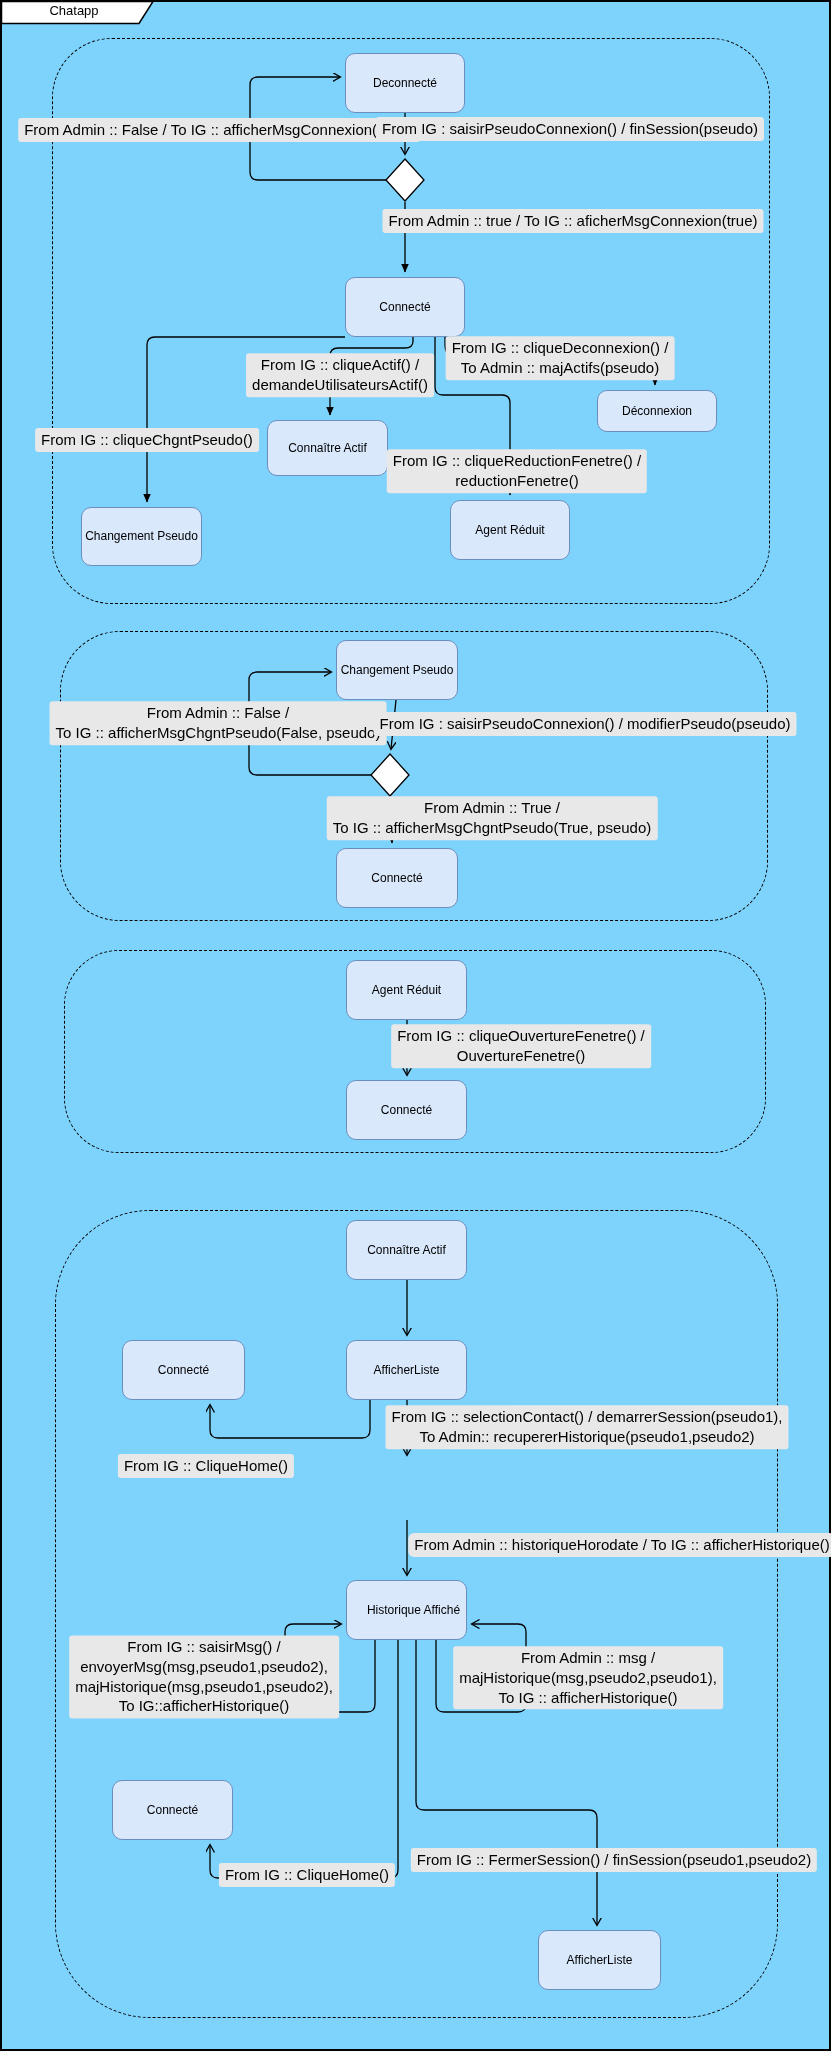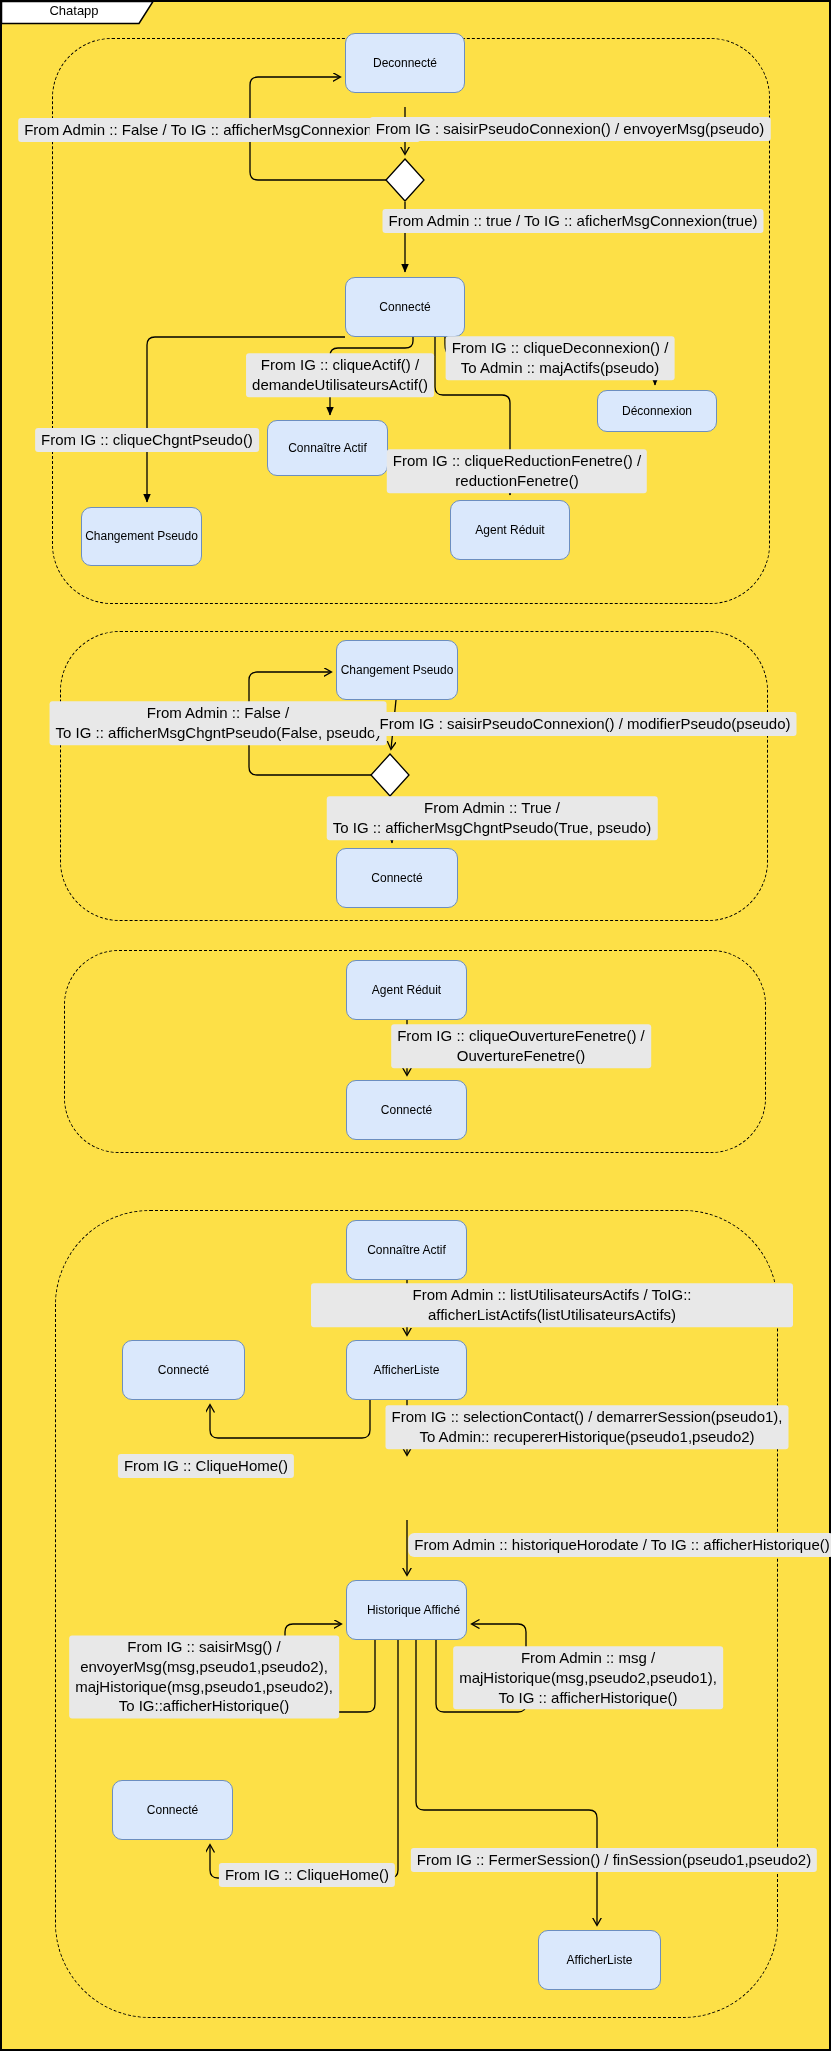--- a/index.html
+++ b/index.html
@@ -1,17 +1,17 @@
 <!DOCTYPE html>
 <html><head>
 <meta charset="utf-8">
 <style>
   html,body{margin:0;padding:0;background:#fff;}
   #canvas{
-    position:relative;width:831px;height:2051px;background:#fde047;
+    position:relative;width:831px;height:2051px;background:#7dd3fc;
     font-family:"Liberation Sans", sans-serif;color:#000;overflow:hidden;
   }
   .outer-frame{position:absolute;inset:0;border:2px solid #000;box-sizing:border-box;}
   .region{
     position:absolute;border:1.4px dashed #000;background:transparent;box-sizing:border-box;
   }
   .state{
     position:absolute;background:#dae8fc;border:1px solid #6c8ebf;border-radius:10px;
     display:flex;align-items:center;justify-content:center;text-align:center;
     font-size:12px;line-height:1.2;box-sizing:border-box;padding:2px;z-index:3;
@@ -76,29 +76,29 @@
       <path d="M398,1640 L398,1870 Q398,1878 390,1878 L218,1878 Q210,1878 210,1870 L210,1845" marker-end="url(#mOpen)"></path>
       <path d="M416,1640 L416,1802 Q416,1810 424,1810 L589,1810 Q597,1810 597,1818 L597,1925" marker-end="url(#mOpen)"></path>
     </g>
 
     <polygon points="405,159 424,180 405,201 386,180" fill="#fff" stroke="#000" stroke-width="1.3"></polygon>
     <polygon points="390,754 409,775 390,796 371,775" fill="#fff" stroke="#000" stroke-width="1.3"></polygon>
   </svg>
 
   <div class="tab-title">Chatapp</div>
 
-  <div class="state" style="left:345px;top:33px;width:120px;height:60px;">Deconnecté</div>
+  <div class="state" style="left:345px;top:53px;width:120px;height:60px;">Deconnecté</div>
   <div class="state" style="left:345px;top:277px;width:120px;height:60px;">Connecté</div>
   <div class="state" style="left:267px;top:420px;width:121px;height:56px;">Connaître Actif</div>
   <div class="state" style="left:597px;top:390px;width:120px;height:42px;">Déconnexion</div>
   <div class="state" style="left:450px;top:500px;width:120px;height:60px;">Agent Réduit</div>
   <div class="state" style="left:81px;top:507px;width:121px;height:59px;">Changement Pseudo</div>
 
   <div class="elabel" style="left:219px;top:130px;">From Admin :: False  / To IG :: afficherMsgConnexion(false)</div>
-  <div class="elabel" style="left:570px;top:129px;">From IG : saisirPseudoConnexion() / envoyerMsg(pseudo)</div>
+  <div class="elabel" style="left:570px;top:129px;">From IG : saisirPseudoConnexion() / finSession(pseudo)</div>
   <div class="elabel" style="left:573px;top:221px;">From Admin :: true  / To IG :: aficherMsgConnexion(true)</div>
   <div class="elabel" style="left:340px;top:375px;">From IG :: cliqueActif() /
 demandeUtilisateursActif()</div>
   <div class="elabel" style="left:560px;top:358px;">From IG :: cliqueDeconnexion() /
 To Admin :: majActifs(pseudo)</div>
   <div class="elabel" style="left:147px;top:440px;">From IG :: cliqueChgntPseudo()</div>
   <div class="elabel" style="left:517px;top:471px;">From IG :: cliqueReductionFenetre() /
 reductionFenetre()</div>
 
   <div class="state" style="left:336px;top:640px;width:122px;height:60px;">Changement Pseudo</div>
@@ -116,21 +116,20 @@
   <div class="elabel" style="left:521px;top:1046px;">From IG :: cliqueOuvertureFenetre() /
 OuvertureFenetre()</div>
 
   <div class="state" style="left:346px;top:1220px;width:121px;height:60px;">Connaître Actif</div>
   <div class="state" style="left:122px;top:1340px;width:123px;height:60px;">Connecté</div>
   <div class="state" style="left:346px;top:1340px;width:121px;height:60px;">AfficherListe</div>
   <div class="state" style="left:346px;top:1580px;width:121px;height:60px;padding-left:16px;">Historique Affiché</div>
   <div class="state" style="left:112px;top:1780px;width:121px;height:60px;">Connecté</div>
   <div class="state" style="left:538px;top:1930px;width:123px;height:60px;">AfficherListe</div>
 
-  <div class="elabel" style="left:552px;top:1305px;">From Admin :: listUtilisateursActifs / ToIG:: afficherListActifs(listUtilisateursActifs)</div>
   <div class="elabel" style="left:587px;top:1427px;">From IG :: selectionContact() / demarrerSession(pseudo1),
 To Admin:: recupererHistorique(pseudo1,pseudo2)</div>
   <div class="elabel" style="left:206px;top:1466px;">From IG :: CliqueHome()</div>
   <div class="elabel" style="left:622px;top:1545px;border-radius:6px;">From Admin :: historiqueHorodate / To IG :: afficherHistorique()</div>
   <div class="elabel" style="left:204px;top:1677px;">From IG :: saisirMsg() /
 envoyerMsg(msg,pseudo1,pseudo2),
 majHistorique(msg,pseudo1,pseudo2),
 To IG::afficherHistorique()</div>
   <div class="elabel" style="left:588px;top:1678px;">From Admin :: msg /
 majHistorique(msg,pseudo2,pseudo1),

